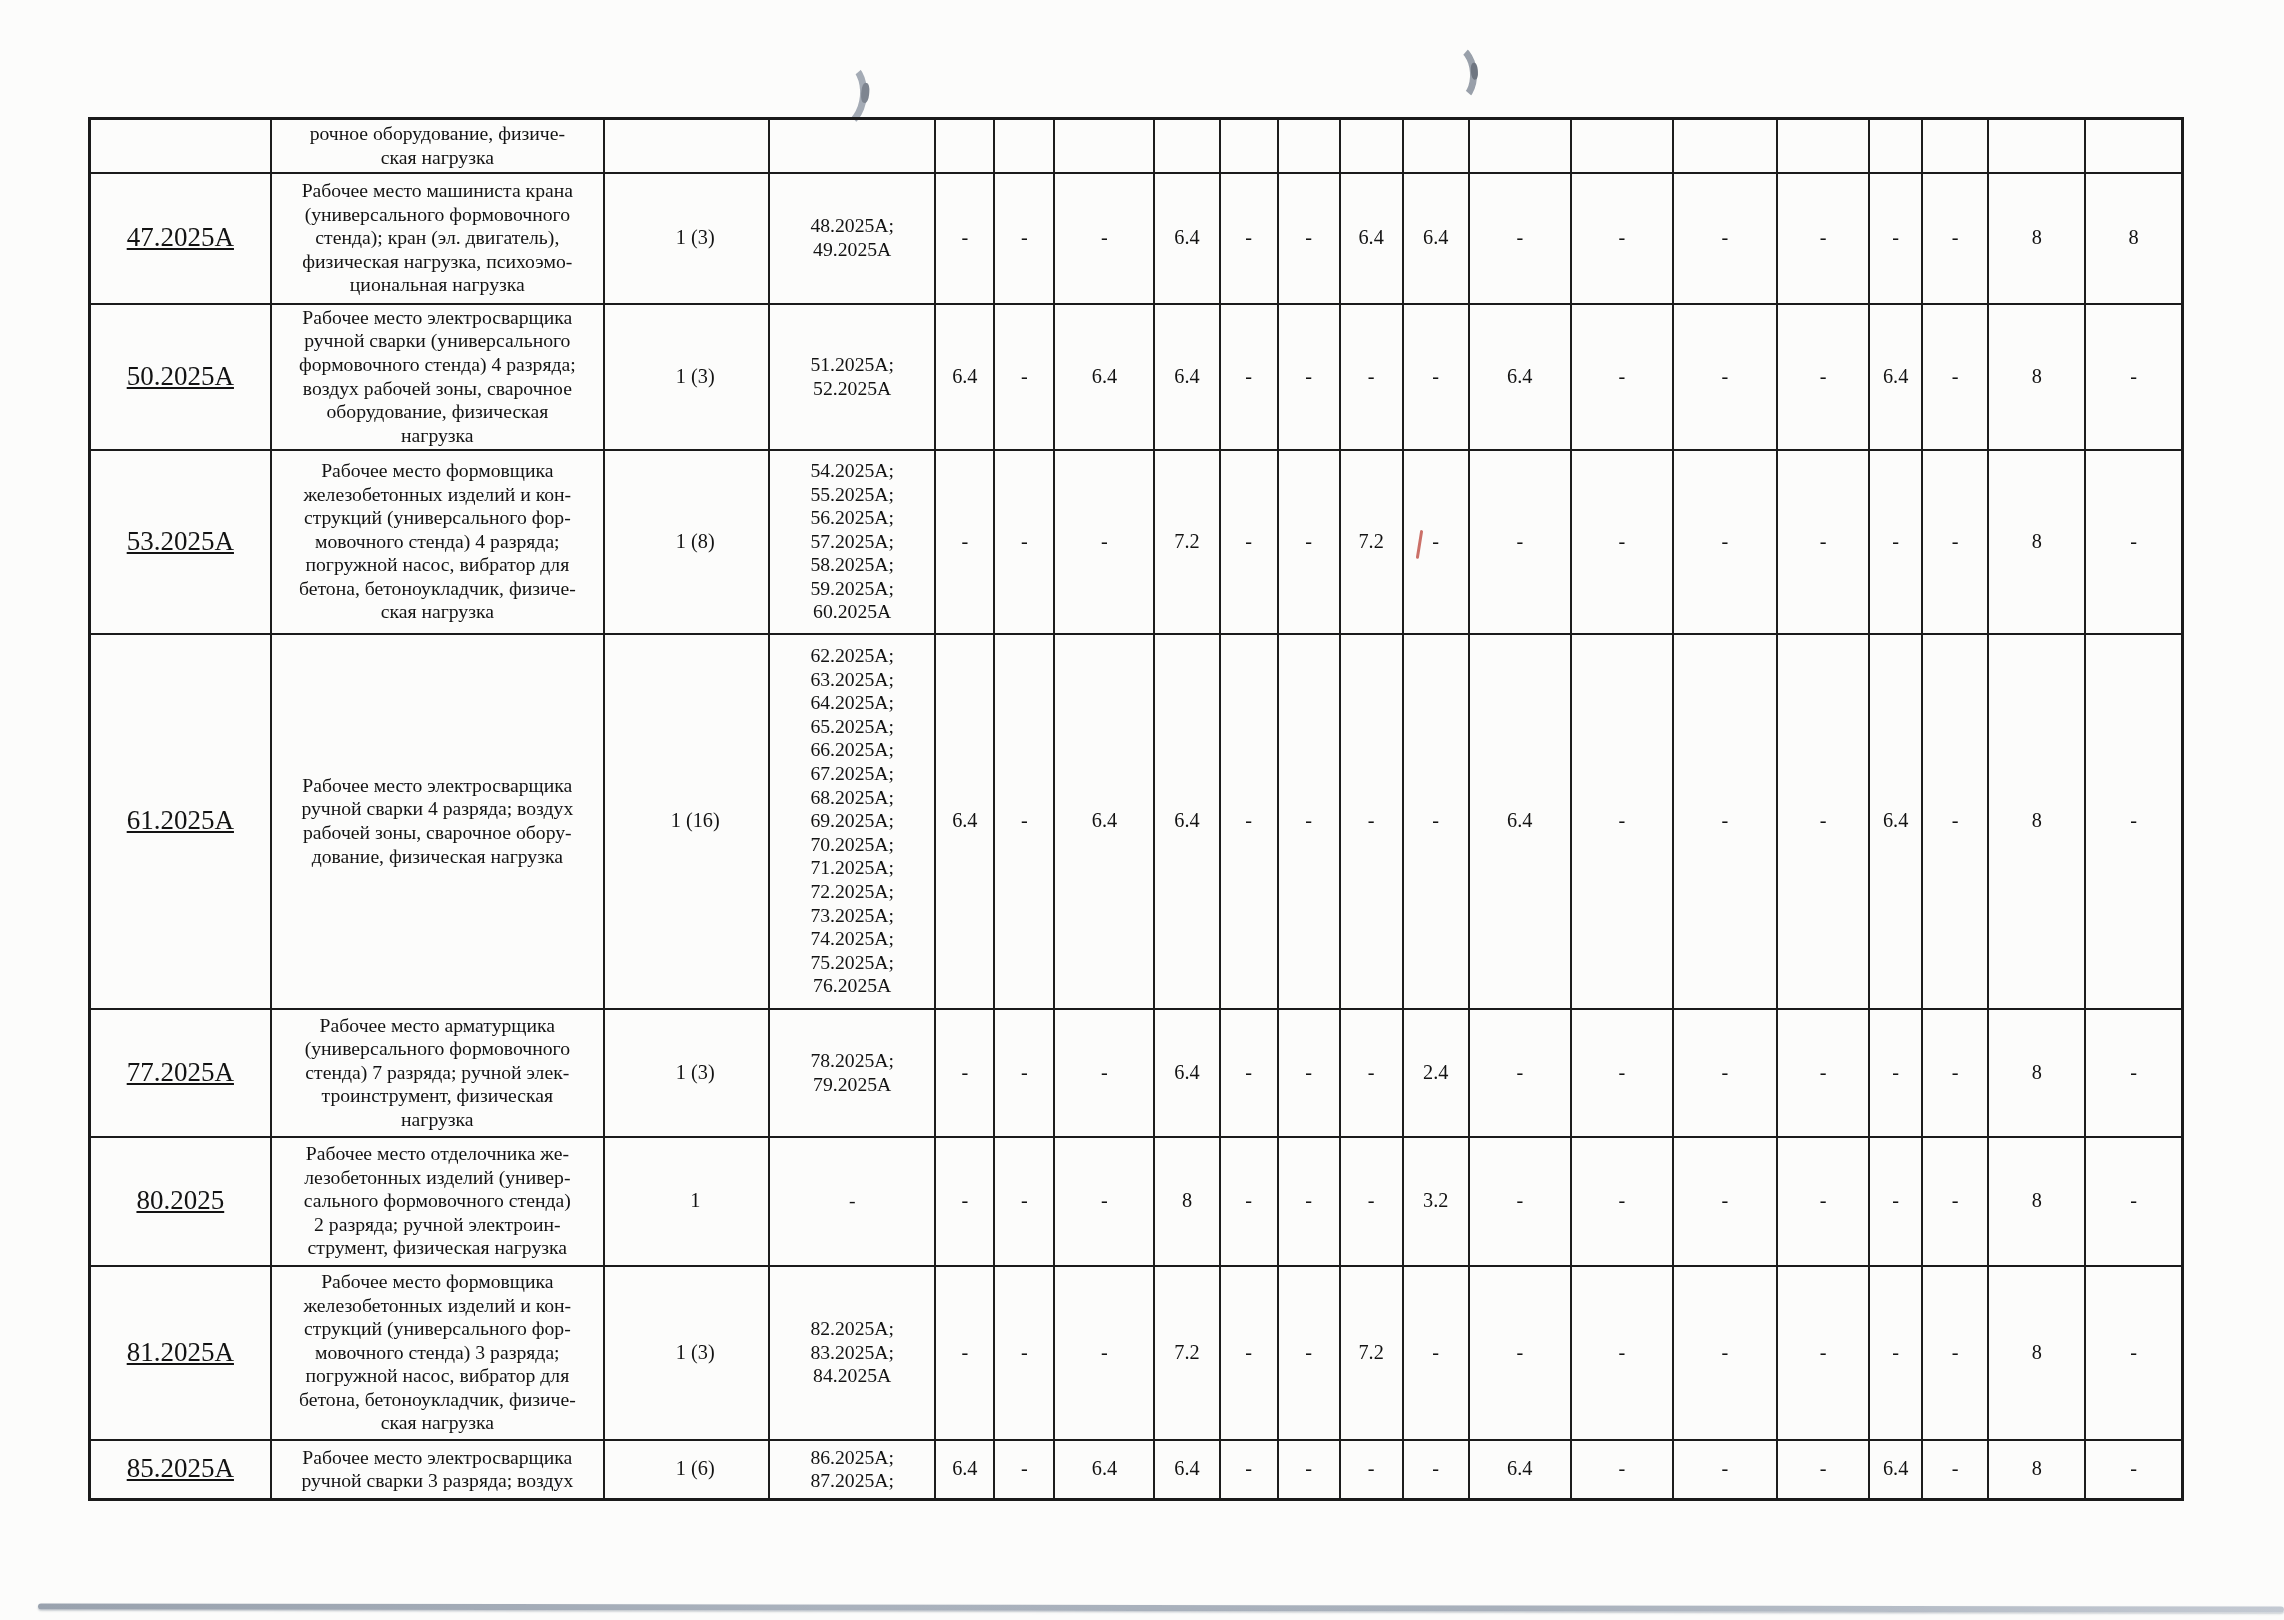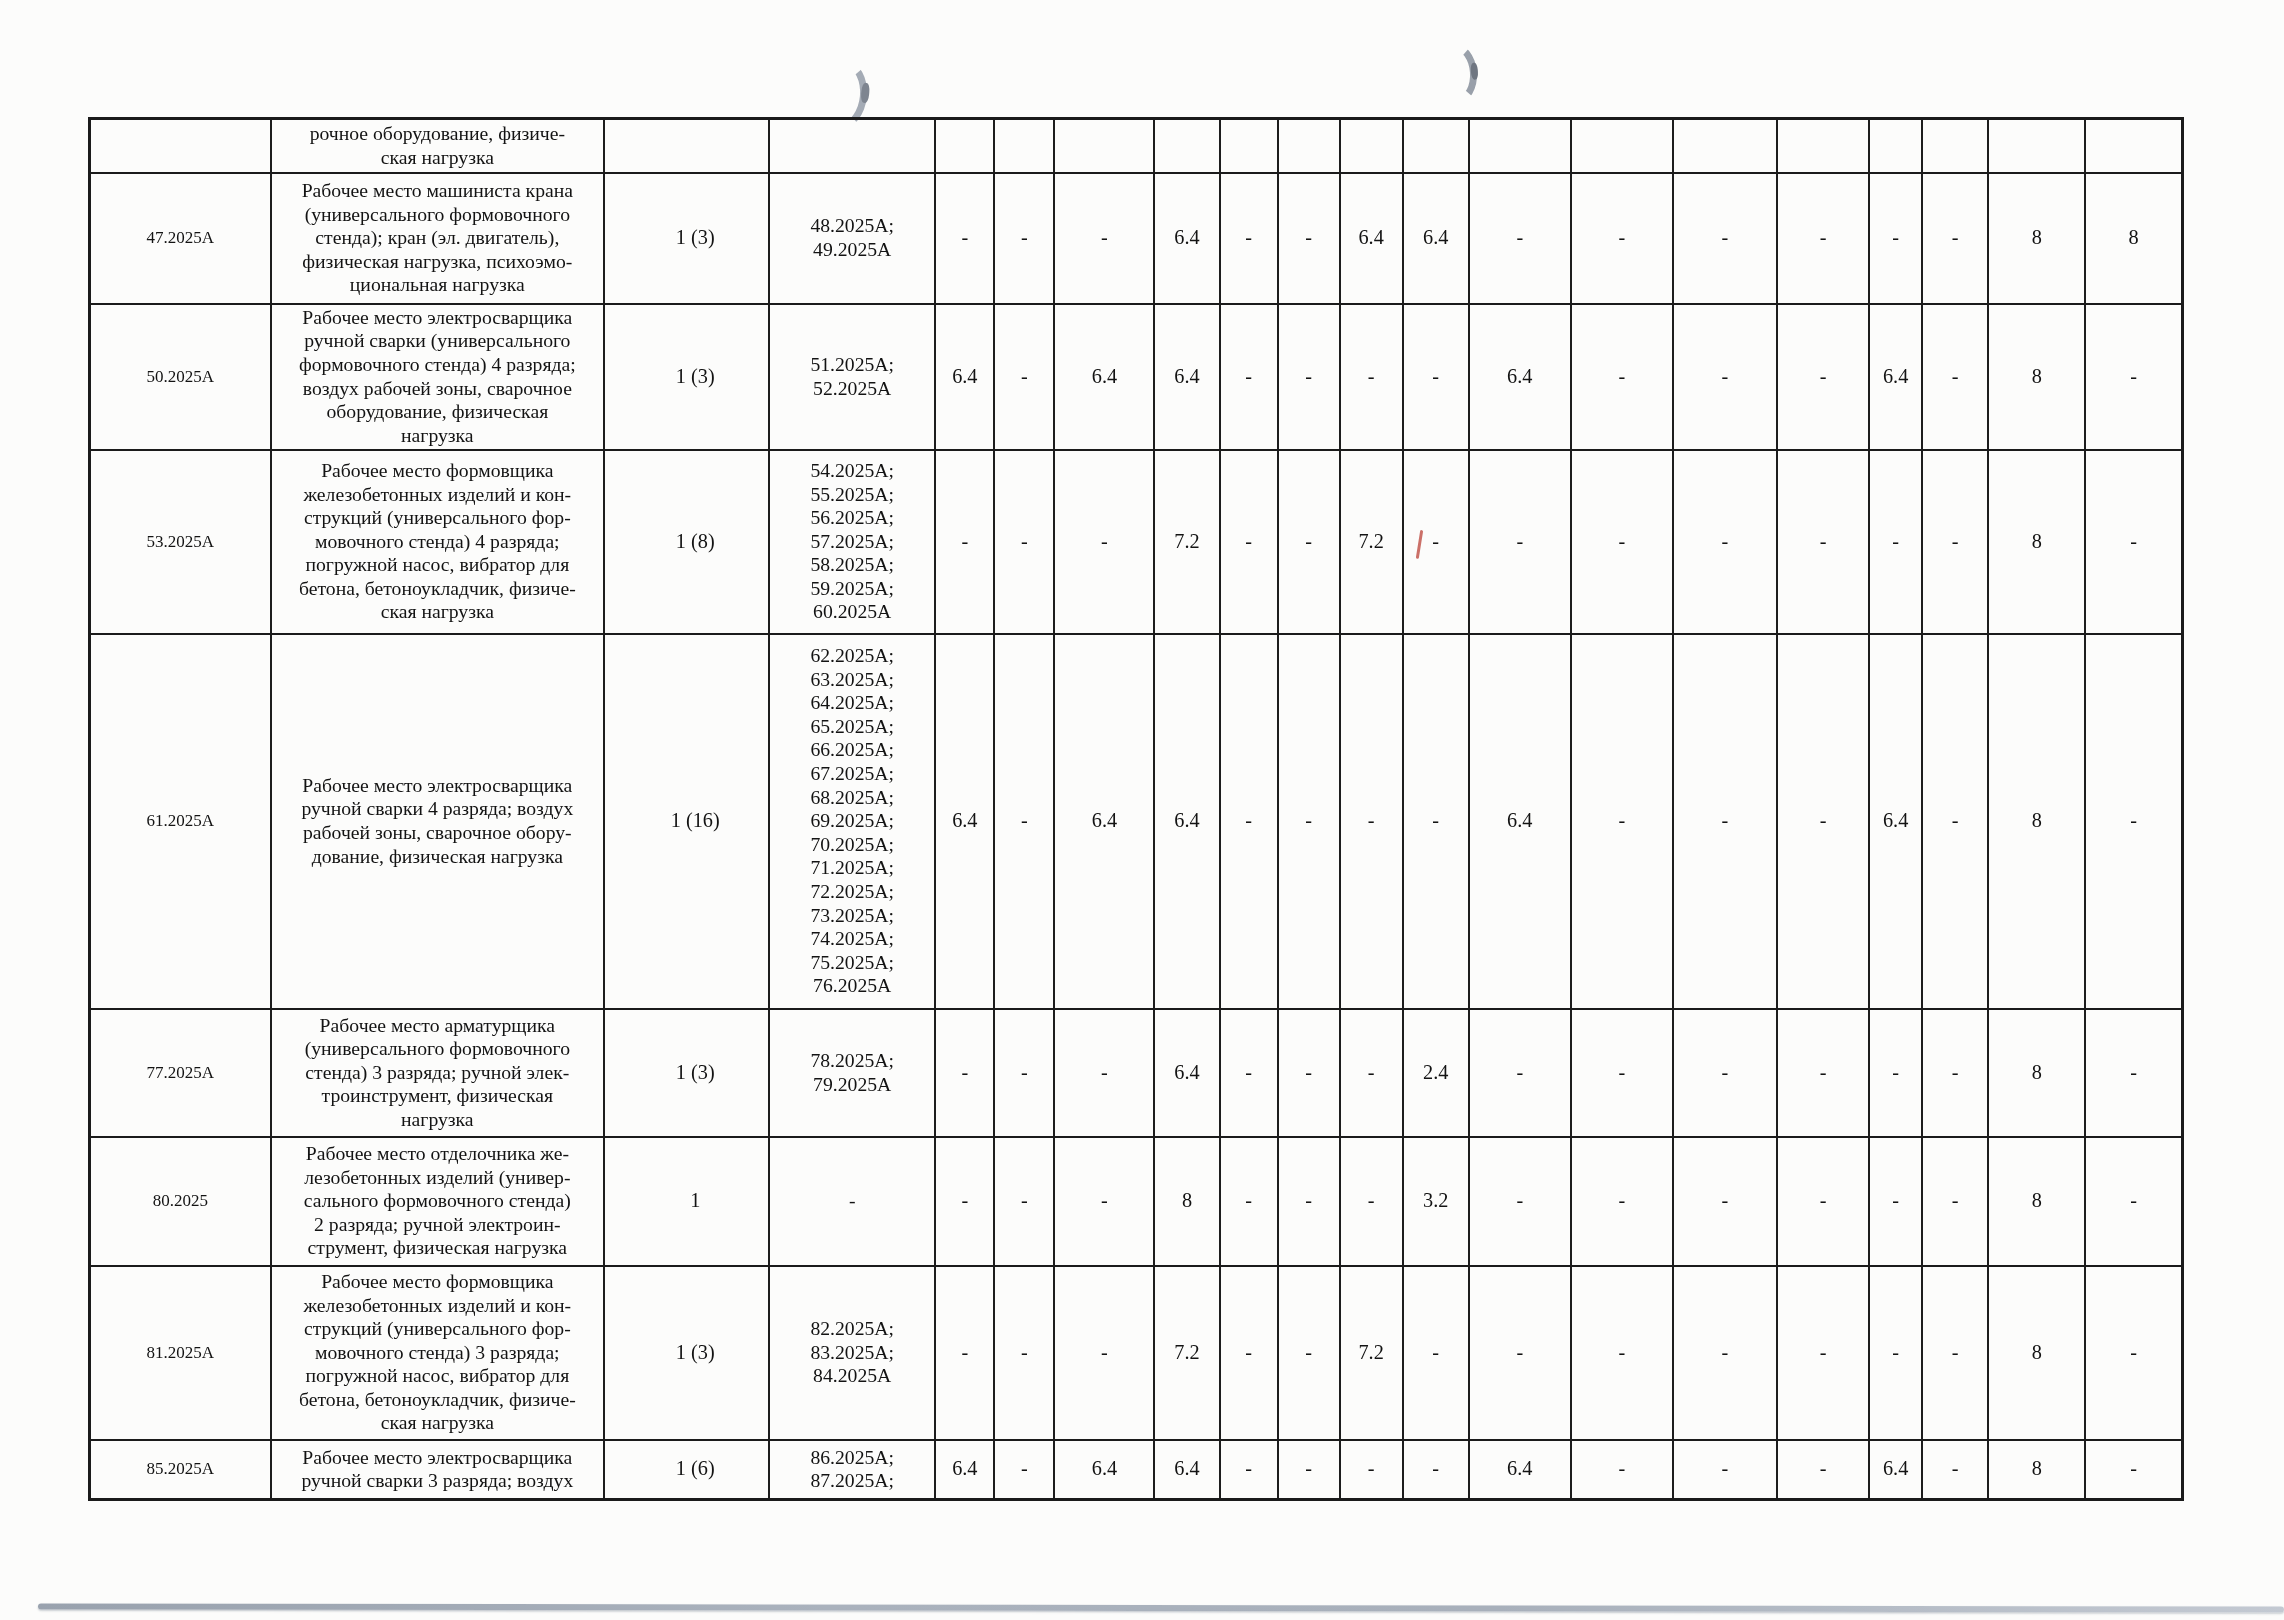--- a/index.html
+++ b/index.html
@@ -29,21 +29,21 @@
     vertical-align: middle;
     text-align: center;
     font-size: 19.7px;
     line-height: 23.6px;
     padding: 0 2.6px;
     overflow: hidden;
   }
   table.wtable td.desc { white-space: pre-line; padding: 0 12px; }
   table.wtable td.ids  { white-space: pre-line; border-radius: 21px; }
   table.wtable td.val  { font-size: 20.3px; }
-  table.wtable td.wid  { font-size: 17px; }
+  table.wtable td.wid  { font-size: 27px; text-decoration: underline; }
   table.wtable td.cnt  { font-size: 20.3px; padding-left: 20px; }
 
   
   .crescent { position: absolute; border-radius: 50%; border: 7.9px solid transparent; }
   .crescent-1 {
     left: 819px; top: 60px; width: 34px; height: 55px;
     border-right-color: #a4abb5; transform: rotate(5deg);
   }
   .crescent-1::after {
     content: ""; position: absolute; right: -8.5px; top: 26%;
@@ -251,21 +251,21 @@
           <td class="val">-</td>
           <td class="val">6.4</td>
           <td class="val">-</td>
           <td class="val">8</td>
           <td class="val">-</td>
         </tr>
         <tr style="height: 128px;">
           <td class="wid">77.2025А</td>
           <td class="desc">Рабочее место арматурщика
 (универсального формовочного
-стенда) 3 разряда; ручной элек-
+стенда) 7 разряда; ручной элек-
 троинструмент, физическая
 нагрузка</td>
           <td class="cnt">1 (3)</td>
           <td class="ids">78.2025А;
 79.2025А</td>
           <td class="val">-</td>
           <td class="val">-</td>
           <td class="val">-</td>
           <td class="val">6.4</td>
           <td class="val">-</td>

